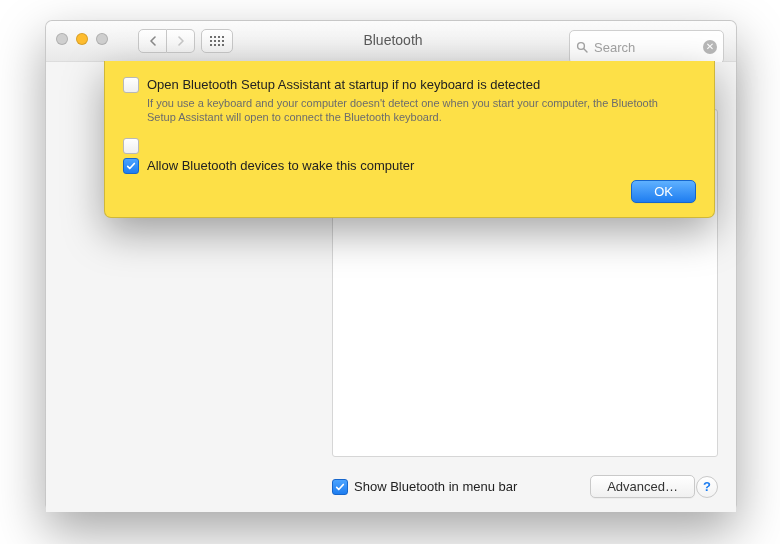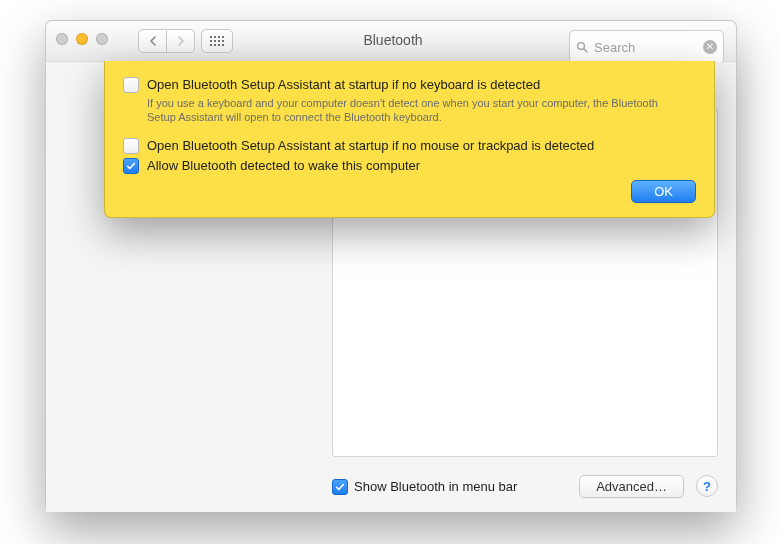--- a/index.html
+++ b/index.html
@@ -129,23 +129,24 @@
     height: 346px;
     background: #fff;
     border: 1px solid #d6d6d6;
     border-radius: 3px;
   }
   .bottom-row {
     position: absolute;
     left: 0; right: 0;
     bottom: 14px;
     display: flex;
+    align-items: center;
     justify-content: flex-end;
     padding: 0 18px;
-    gap: 12px;
+    gap: 1px;
   }
   .bottom-row .cb-wrap {
     display: flex;
     align-items: center;
     gap: 6px;
     margin-right: auto;
     margin-left: 268px;
   }
   .cb {
     width: 14px; height: 14px;
@@ -305,30 +306,29 @@
       <div class="opt">
         <span class="cb unchecked"></span>
         <div class="texts">
           <div class="label">Open Bluetooth Setup Assistant at startup if no keyboard is detected</div>
           <div class="desc">If you use a keyboard and your computer doesn't detect one when you start your computer, the Bluetooth Setup Assistant will open to connect the Bluetooth keyboard.</div>
         </div>
       </div>
       <div class="opt">
         <span class="cb unchecked"></span>
         <div class="texts">
-          <div class="label">Open Bluetooth Setup Assistant at startup if no mouse or trackpad is detected</div>
         </div>
       </div>
       <div class="opt">
         <span class="cb checked">
           <svg viewBox="0 0 12 12">
             <path d="M2 6.5 L4.5 9 L10 3" fill="none" stroke="#fff" stroke-width="2" stroke-linecap="round" stroke-linejoin="round"></path>
           </svg>
         </span>
         <div class="texts">
-          <div class="label">Allow Bluetooth detected to wake this computer</div>
+          <div class="label">Allow Bluetooth devices to wake this computer</div>
         </div>
       </div>
     </div>
   <div class="sheet-footer">
     <div class="btn default">OK</div>
   </div>
 </div>
 
 </body></html>

